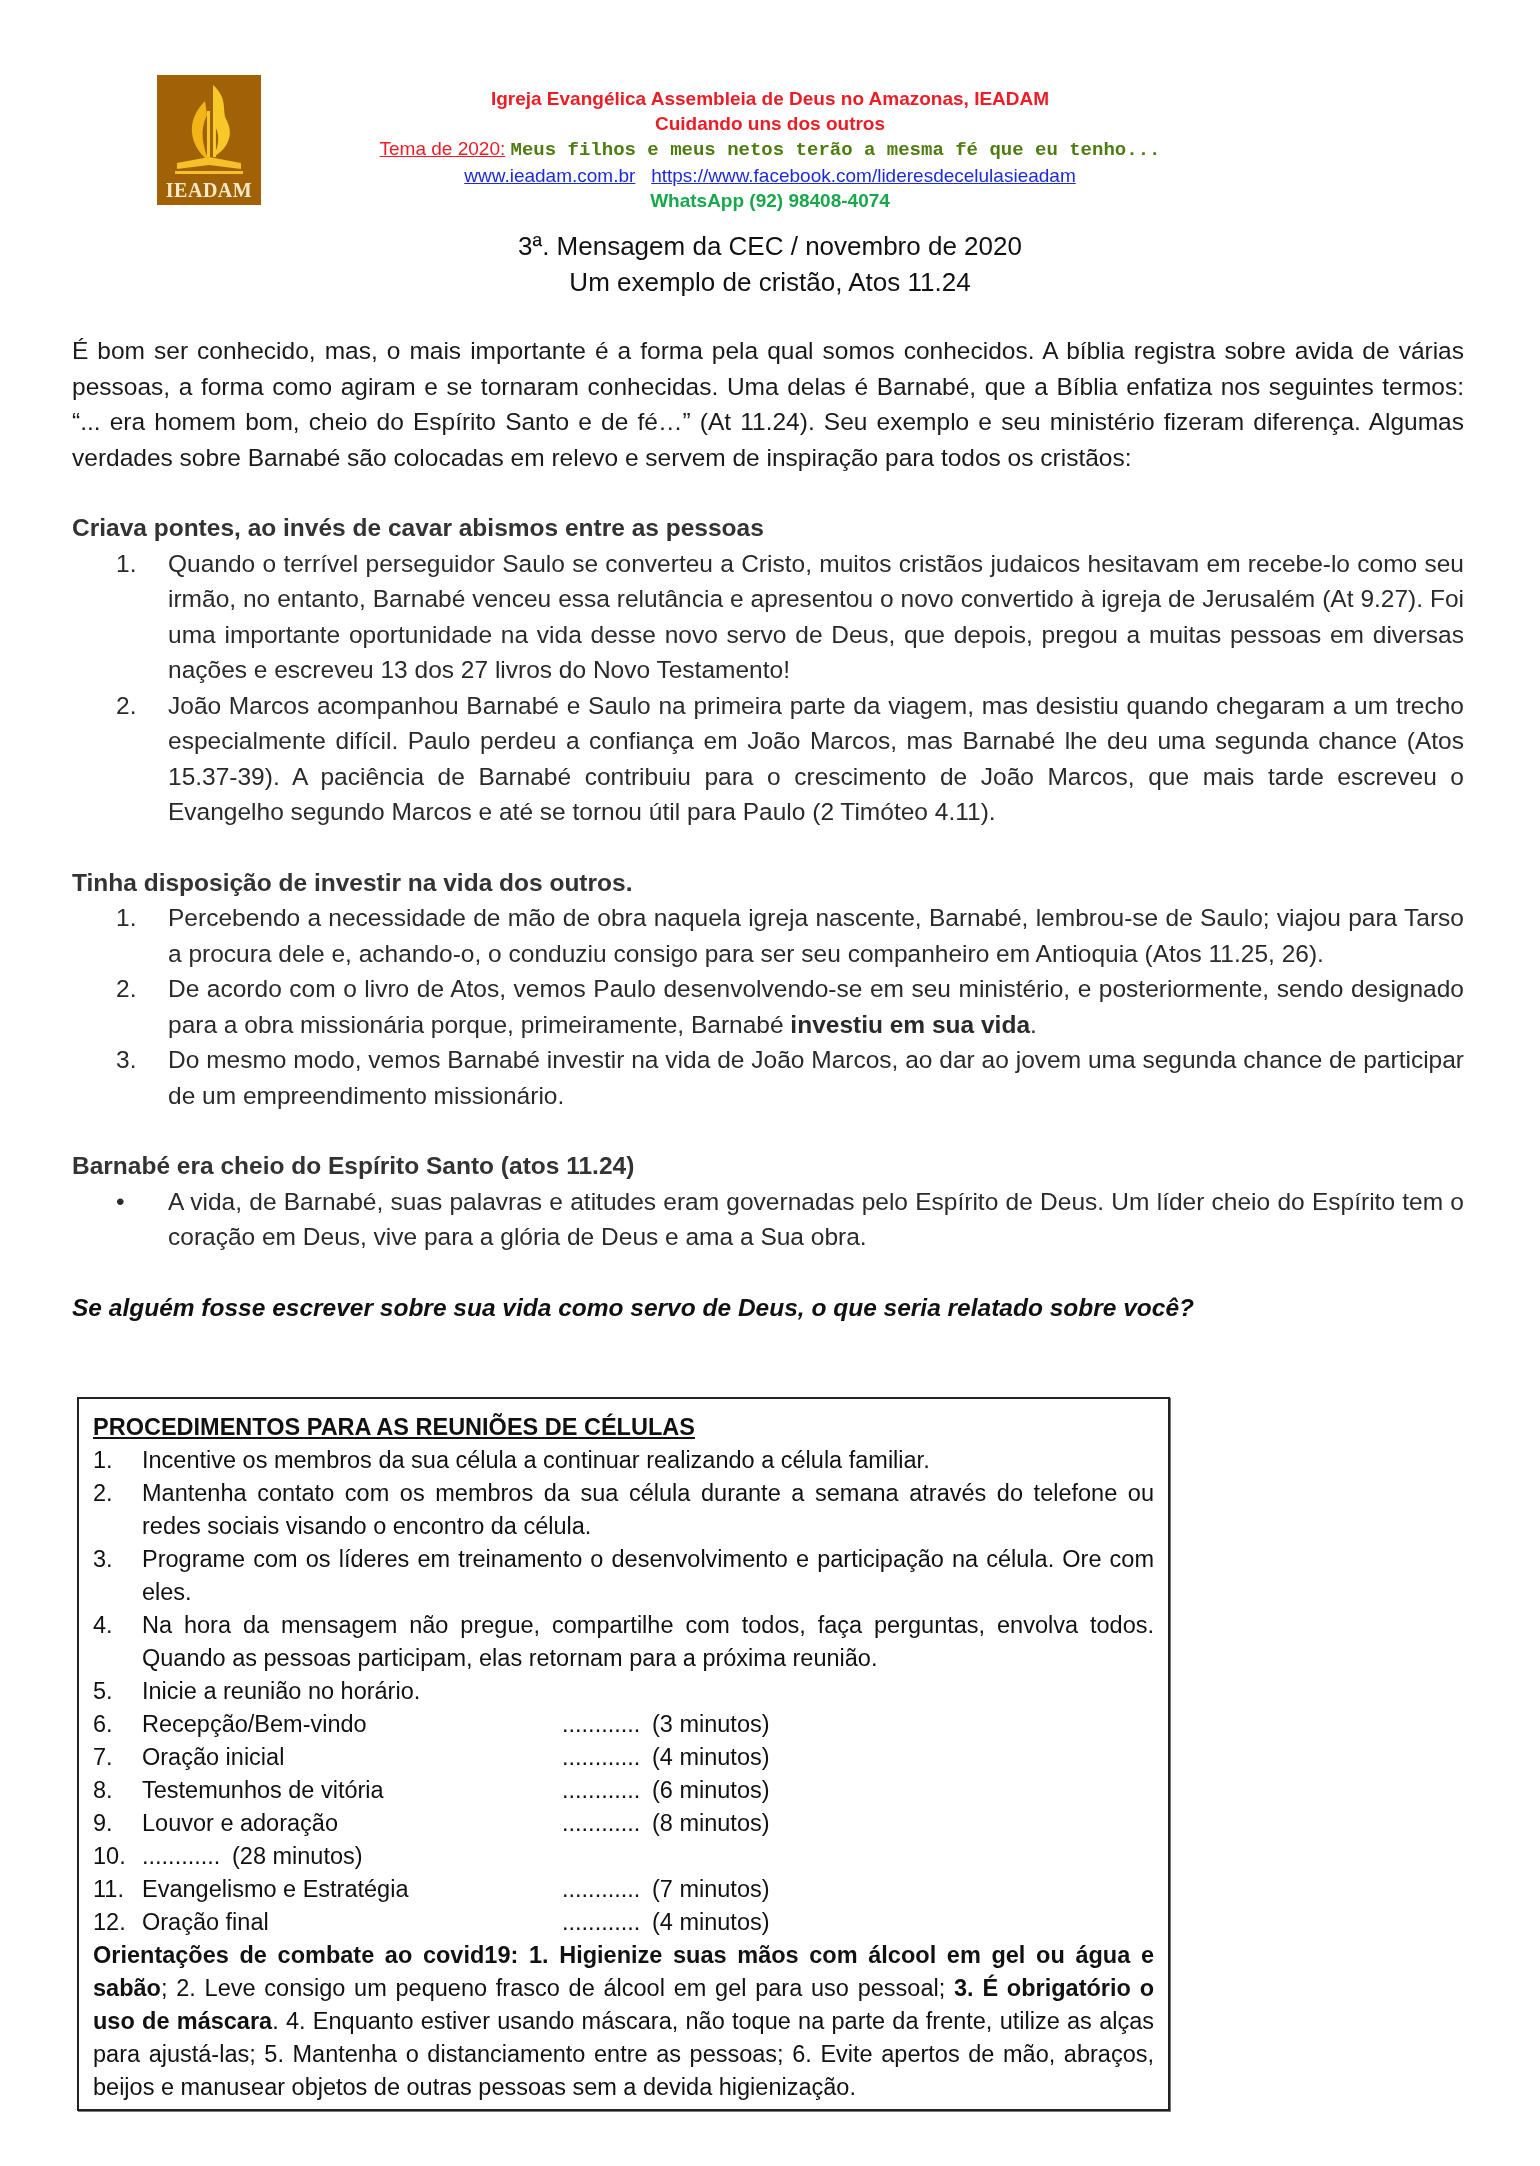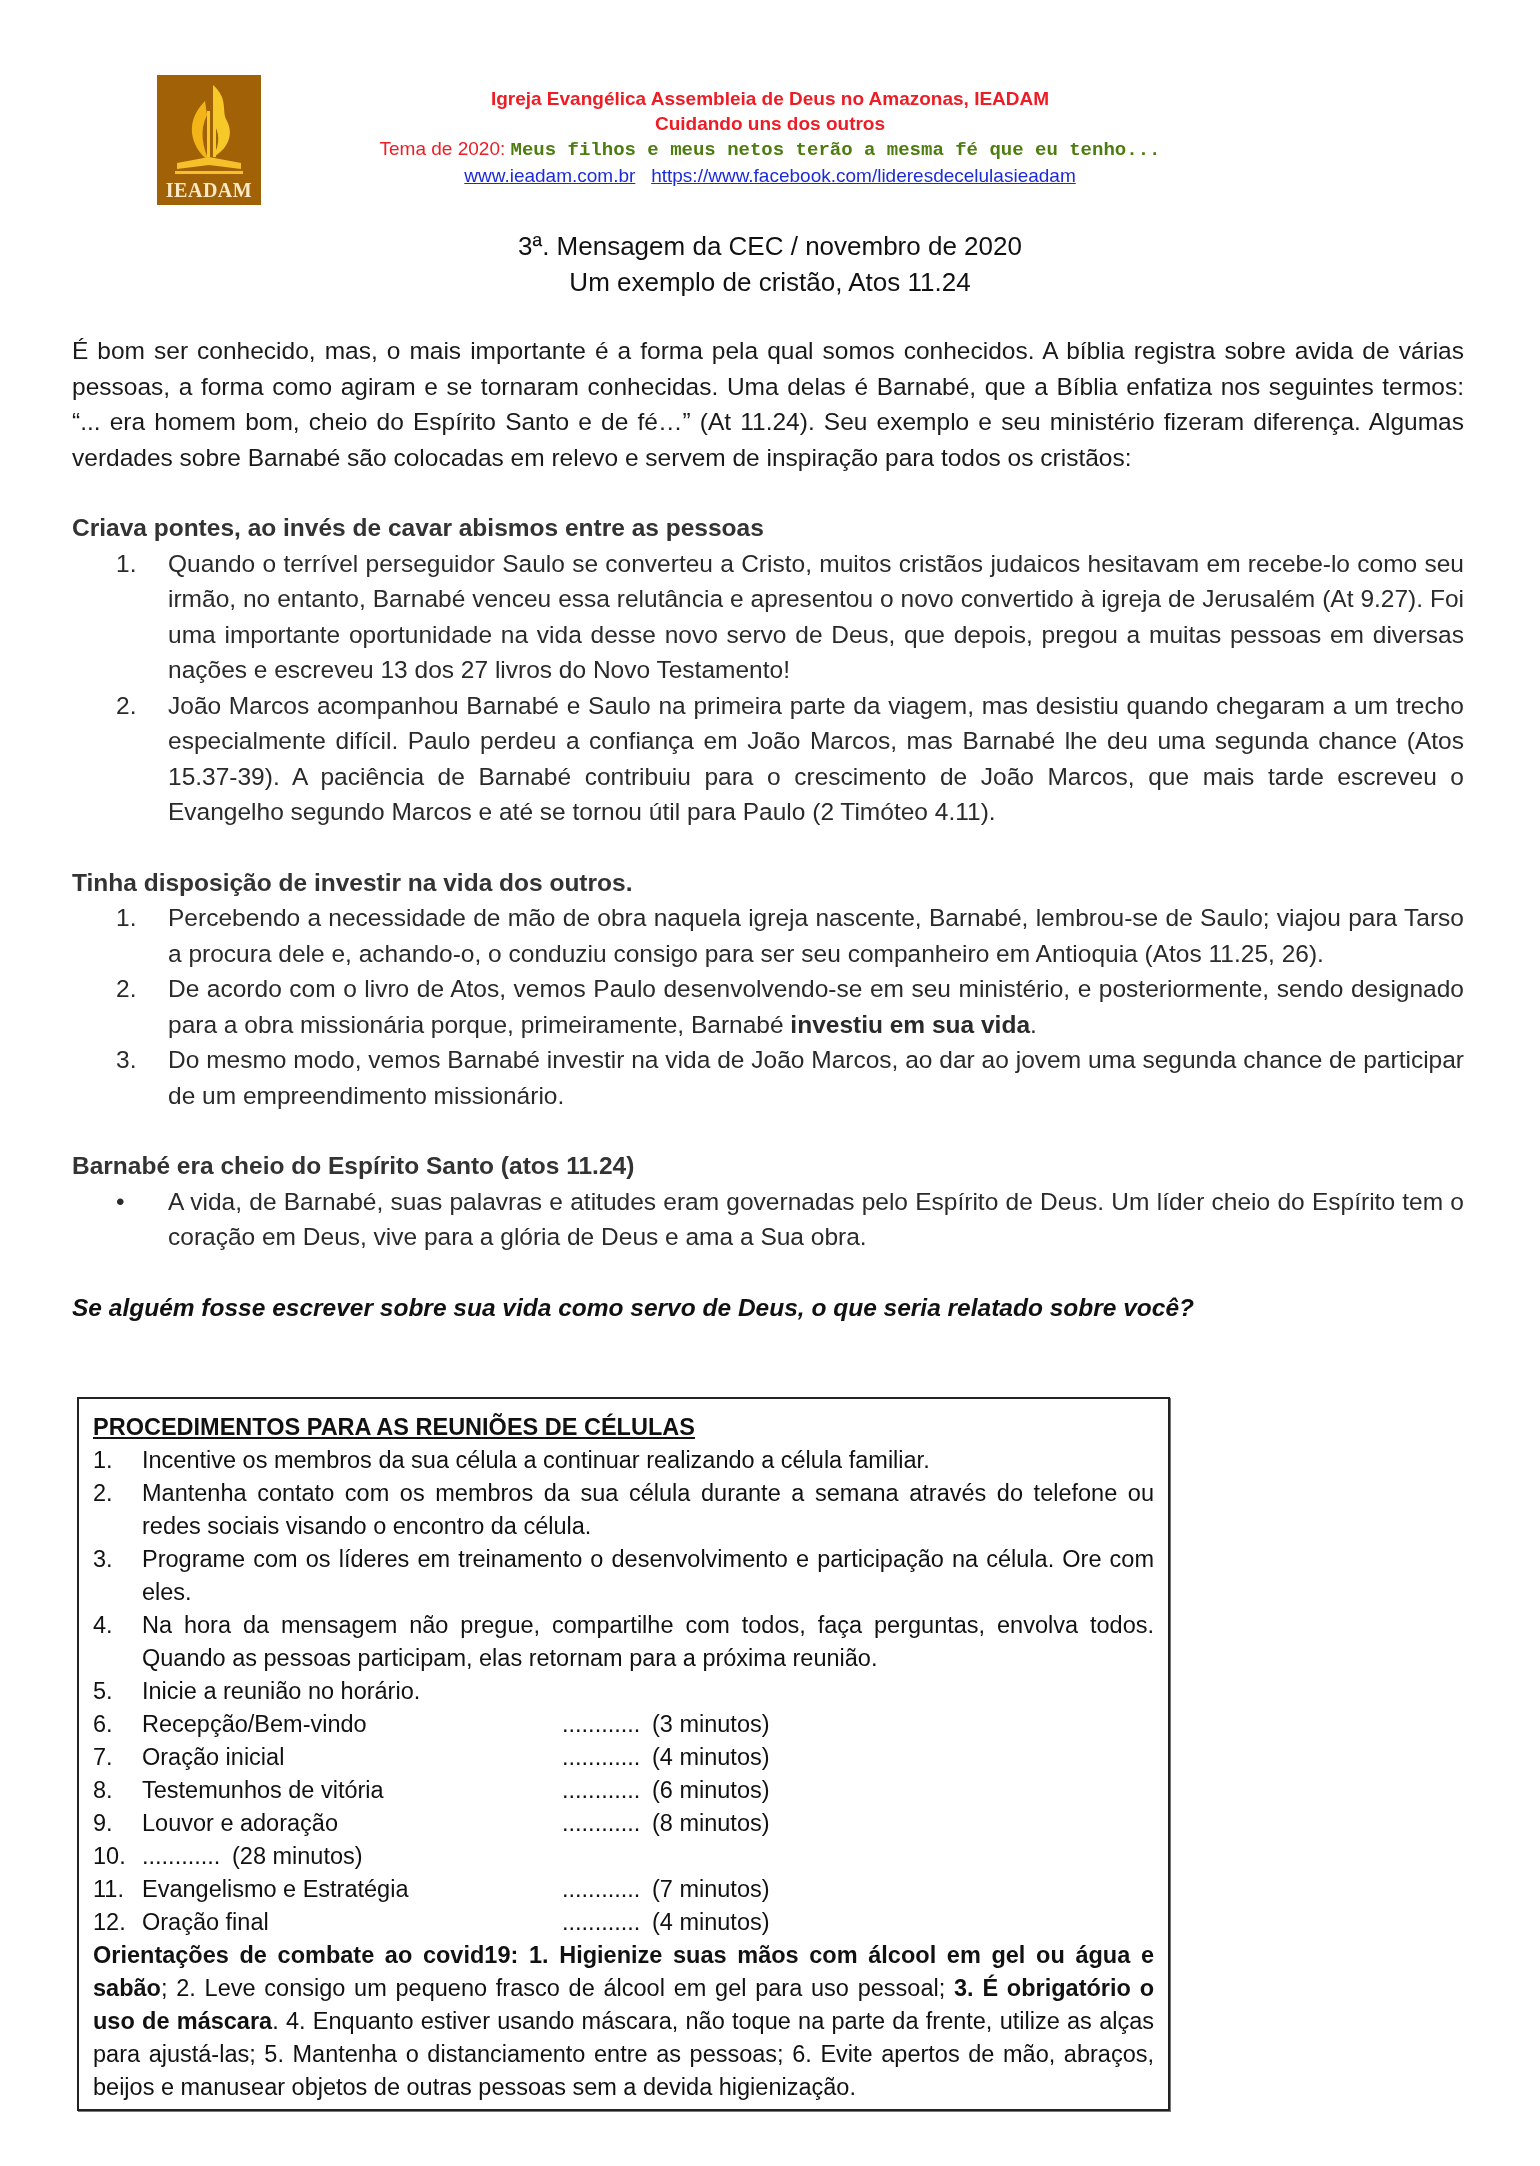--- a/index.html
+++ b/index.html
@@ -15,21 +15,21 @@
   .logo-text {
     font-family: "Liberation Serif", serif; font-weight: bold; color: #fbe9c8;
     font-size: 20px; letter-spacing: 0.5px; margin-top: 2px;
   }
   .header {
     position: absolute; left: 330px; width: 880px; top: 86px; text-align: center;
     font-family: "Liberation Sans", sans-serif; font-weight: bold; font-size: 19px; line-height: 25px;
   }
   .header .red { color: #ee1c25; }
   .header .blue { color: #4d7c0f; font-family: Liberation Mono, monospace; }
-  .header .redn { color: #ee1c25; font-weight: normal; }
+  .header .redn { color: #ee1c25; font-weight: normal; text-decoration: underline; }
   .header .link { color: #1b2bd9; text-decoration: underline; font-weight: normal; }
   .header .green { color: #18a84b; }
   .titles {
     position: absolute; left: 330px; width: 880px; top: 228px; text-align: center;
     font-size: 26px; line-height: 36px; color: #111;
   }
   .content {
     position: absolute; left: 72px; width: 1392px; top: 333px;
     font-size: 24.5px; line-height: 35.5px; color: #2a2a2a; text-align: justify;
   }
@@ -77,20 +77,21 @@
   <div class="red">Igreja Evangélica Assembleia de Deus no Amazonas, IEADAM</div>
   <div class="red">Cuidando uns dos outros</div>
   <div>
     <span class="redn">Tema de 2020:</span>
     <span class="blue">Meus filhos e meus netos terão a mesma fé que eu tenho...</span>
   </div>
   <div>
     <span class="link">www.ieadam.com.br</span>&nbsp;&nbsp;
     <span class="link">https://www.facebook.com/lideresdecelulasieadam</span>
   </div>
+  <div class="green">WhatsApp (92) 98408-4074</div>
 </div>
 
 <div class="titles">
   <div>3ª. Mensagem da CEC / novembro de 2020</div>
   <div>Um exemplo de cristão, Atos 11.24</div>
 </div>
 
 <div class="content">
   <p class="intro">É bom ser conhecido, mas, o mais importante é a forma pela qual somos conhecidos. A bíblia registra sobre avida de várias pessoas,  a forma como agiram e se tornaram conhecidas. Uma delas é Barnabé, que a Bíblia enfatiza nos seguintes termos:  “... era homem bom, cheio do Espírito Santo e de fé…” (At 11.24). Seu exemplo e seu ministério fizeram diferença. Algumas verdades sobre Barnabé são colocadas em relevo e servem de inspiração para todos os cristãos:</p>
 

